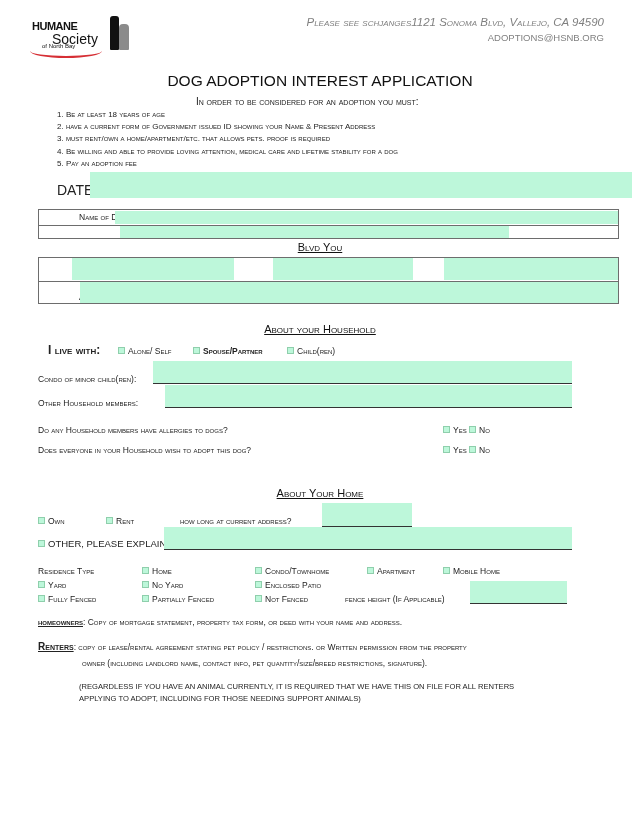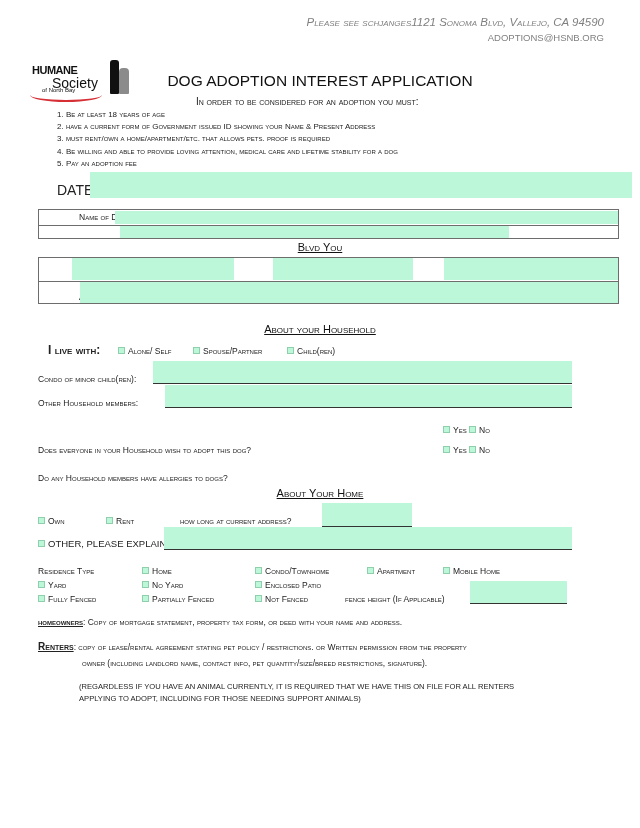--- a/index.html
+++ b/index.html
@@ -4,21 +4,21 @@
 <style>
   * { box-sizing: border-box; margin: 0; padding: 0; }
   html, body { width: 640px; height: 828px; background: #ffffff; overflow: hidden; }
   body { font-family: "Liberation Sans", sans-serif; color: #1a1a1a; position: relative; }
   .abs { position: absolute; }
   .sc { font-variant: small-caps; }
   .fld { background: #bdf7da; position: absolute; }
   .cb { display: inline-block; width: 7px; height: 7px; background: #bdf7da; border: 1px solid #8fcfac; vertical-align: middle; margin-right: 3px; position: relative; top: -1px; }
 
   
-  .logo { left: 28px; top: 14px; width: 78px; height: 44px; margin-top: 44px; }
+  .logo { left: 28px; top: 14px; width: 78px; height: 44px; }
   .logo .t1 { position: absolute; left: 4px; top: 6px; font-size: 11px; font-weight: bold; letter-spacing: -0.5px; color: #111; }
   .logo .t2 { position: absolute; left: 24px; top: 17px; font-size: 14px; color: #111; }
   .logo .t3 { position: absolute; left: 14px; top: 29px; font-size: 6px; color: #111; }
   .logo .arc { position: absolute; left: 2px; top: 30px; width: 72px; height: 14px; border-bottom: 2px solid #d62f35; border-radius: 0 0 50% 50%; }
   .logo .dog { position: absolute; left: 82px; top: 2px; width: 9px; height: 34px; background: #111; border-radius: 3px 3px 1px 1px; }
   .logo .cat { position: absolute; left: 91px; top: 10px; width: 10px; height: 26px; background: #8b8b8b; border-radius: 4px 4px 1px 1px; }
 
   .addr { right: 36px; top: 14px; text-align: right; color: #808080; font-size: 11.5px; font-style: italic; line-height: 16px; }
   .addr .email { font-style: normal; font-size: 9.5px; color: #808080; }
 
@@ -84,32 +84,32 @@
 <div class="lbl sc" style="left:237px; top:269px;">Phone #</div>
 <div class="fld" style="left:273px; top:258px; width:140px; height:22px;"></div>
 <div class="lbl sc" style="left:416px; top:269px;">Email:</div>
 <div class="fld" style="left:444px; top:258px; width:174px; height:22px;"></div>
 <div class="lbl sc" style="left:43px; top:292px;">Address:</div>
 <div class="fld" style="left:80px; top:282px; width:538px; height:21px;"></div>
 
 <div class="sec-title sc" style="top:323px;">About your Household</div>
 <div class="row-text sc big" style="left:38px; top:343px;">I live with:</div>
 <div class="row-text sc" style="left:118px; top:346px;"><span class="cb"></span><span>Alone/ Self</span></div>
-<div class="row-text sc" style="left:193px; top:346px;"><span class="cb"></span><span>Spouse/Partner</span></div>
+<div class="row-text sc" style="left:193px; top:346px;font-weight:bold;"><span class="cb"></span><span>Spouse/Partner</span></div>
 <div class="row-text sc" style="left:287px; top:346px;"><span class="cb"></span><span>Child(ren)</span></div>
 
 <div class="row-text sc" style="left:38px; top:374px;">Condo of minor child(ren):</div>
 <div class="fld" style="left:153px; top:361px; width:419px; height:22px;"></div>
 <div class="uline" style="left:153px; top:383px; width:419px;"></div>
 
 <div class="row-text sc" style="left:38px; top:398px;">Other Household  members:</div>
 <div class="fld" style="left:165px; top:385px; width:407px; height:22px;"></div>
 <div class="uline" style="left:165px; top:407px; width:407px;"></div>
 
-<div class="row-text sc" style="left:38px; top:425px;margin-top:48px;">Do any Household members have allergies to dogs?</div>
+<div class="row-text sc" style="left:38px; top:425px;">Do any Household members have allergies to dogs?</div>
 <div class="row-text sc" style="left:443px; top:425px;"><span class="cb"></span><span>Yes</span></div>
 <div class="row-text sc" style="left:469px; top:425px;"><span class="cb"></span><span>No</span></div>
 
 <div class="row-text sc" style="left:38px; top:445px;">Does everyone in your Household wish to adopt this dog?</div>
 <div class="row-text sc" style="left:443px; top:445px;"><span class="cb"></span><span>Yes</span></div>
 <div class="row-text sc" style="left:469px; top:445px;"><span class="cb"></span><span>No</span></div>
 
 <div class="sec-title sc" style="top:487px;">About Your Home</div>
 <div class="row-text sc" style="left:38px; top:516px;"><span class="cb"></span><span>Own</span></div>
 <div class="row-text sc" style="left:106px; top:516px;"><span class="cb"></span><span>Rent</span></div>

